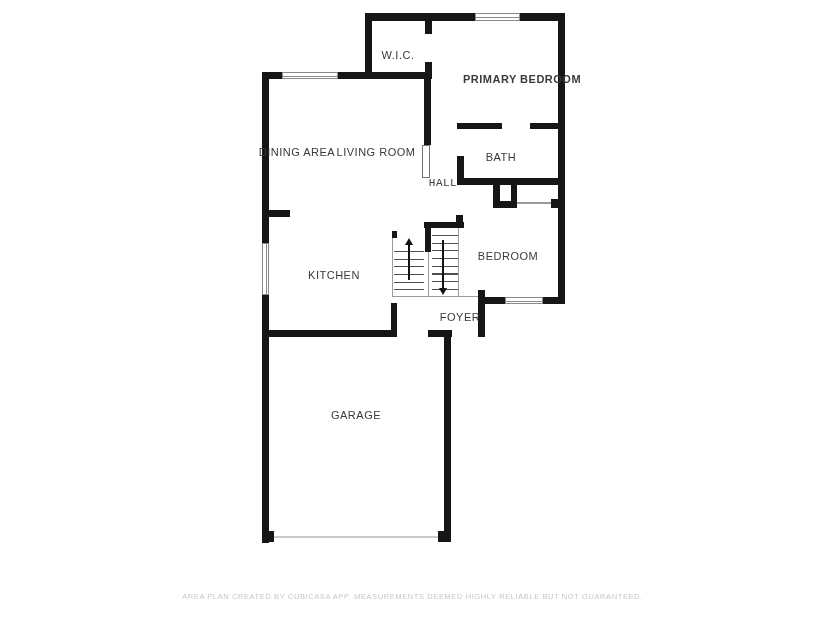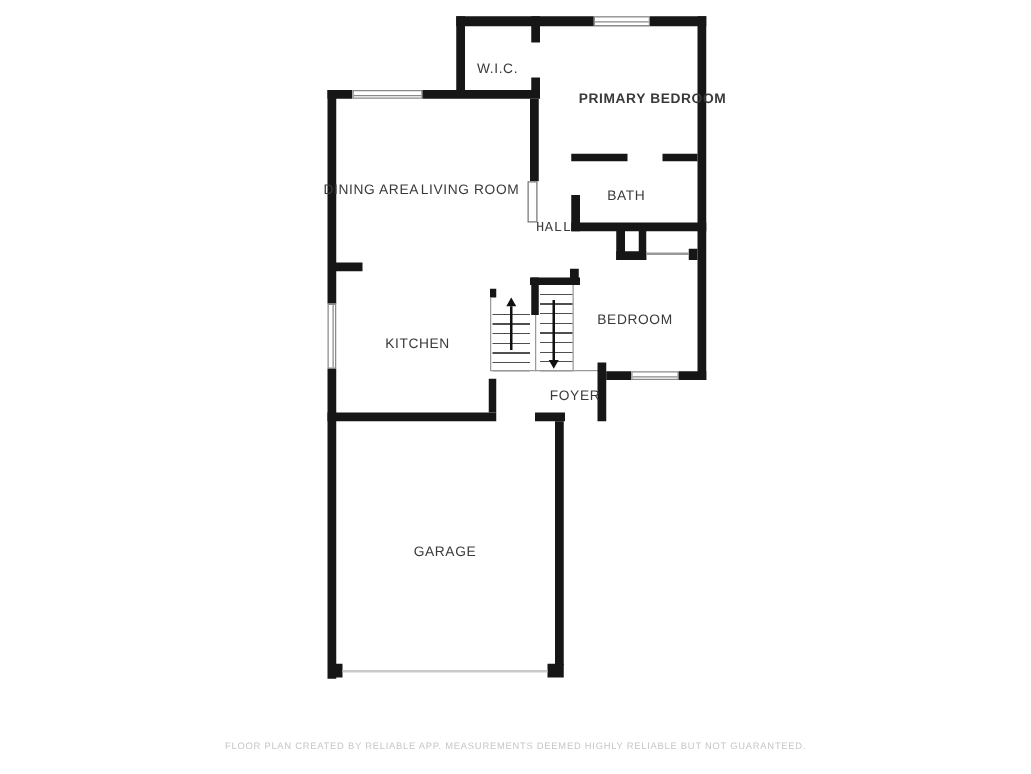--- a/index.html
+++ b/index.html
@@ -97,17 +97,17 @@
 
   <div class="lbl" style="left:398px;top:55px;">W.I.C.</div>
   <div class="lbl" style="left:522px;top:79px;font-weight:bold;">PRIMARY BEDROOM</div>
   <div class="lbl" style="left:297px;top:152px;">DINING AREA</div>
   <div class="lbl" style="left:376px;top:152px;text-align:center;">LIVING ROOM</div>
   <div class="lbl" style="left:501px;top:157px;">BATH</div>
   <div class="lbl" style="left:443px;top:183px;font-family:Liberation Mono, monospace;">HALL</div>
   <div class="lbl" style="left:334px;top:275px;">KITCHEN</div>
   <div class="lbl" style="left:508px;top:256px;text-align:center;">BEDROOM</div>
   <div class="lbl" style="left:441px;top:317px;margin-left:19px;">FOYER</div>
-  <div class="lbl" style="left:356px;top:442px;">GARAGE</div>
+  <div class="lbl" style="left:356px;top:415px;">GARAGE</div>
 
-  <div class="footer">FLOOR PLAN CREATED BY RELIABLE APP. MEASUREMENTS DEEMED HIGHLY RELIABLE BUT NOT GUARANTEED.</div>
+  <div class="footer">AREA PLAN CREATED BY CUBICASA APP. MEASUREMENTS DEEMED HIGHLY RELIABLE BUT NOT GUARANTEED.</div>
 
 </div>
 
 </body></html>

